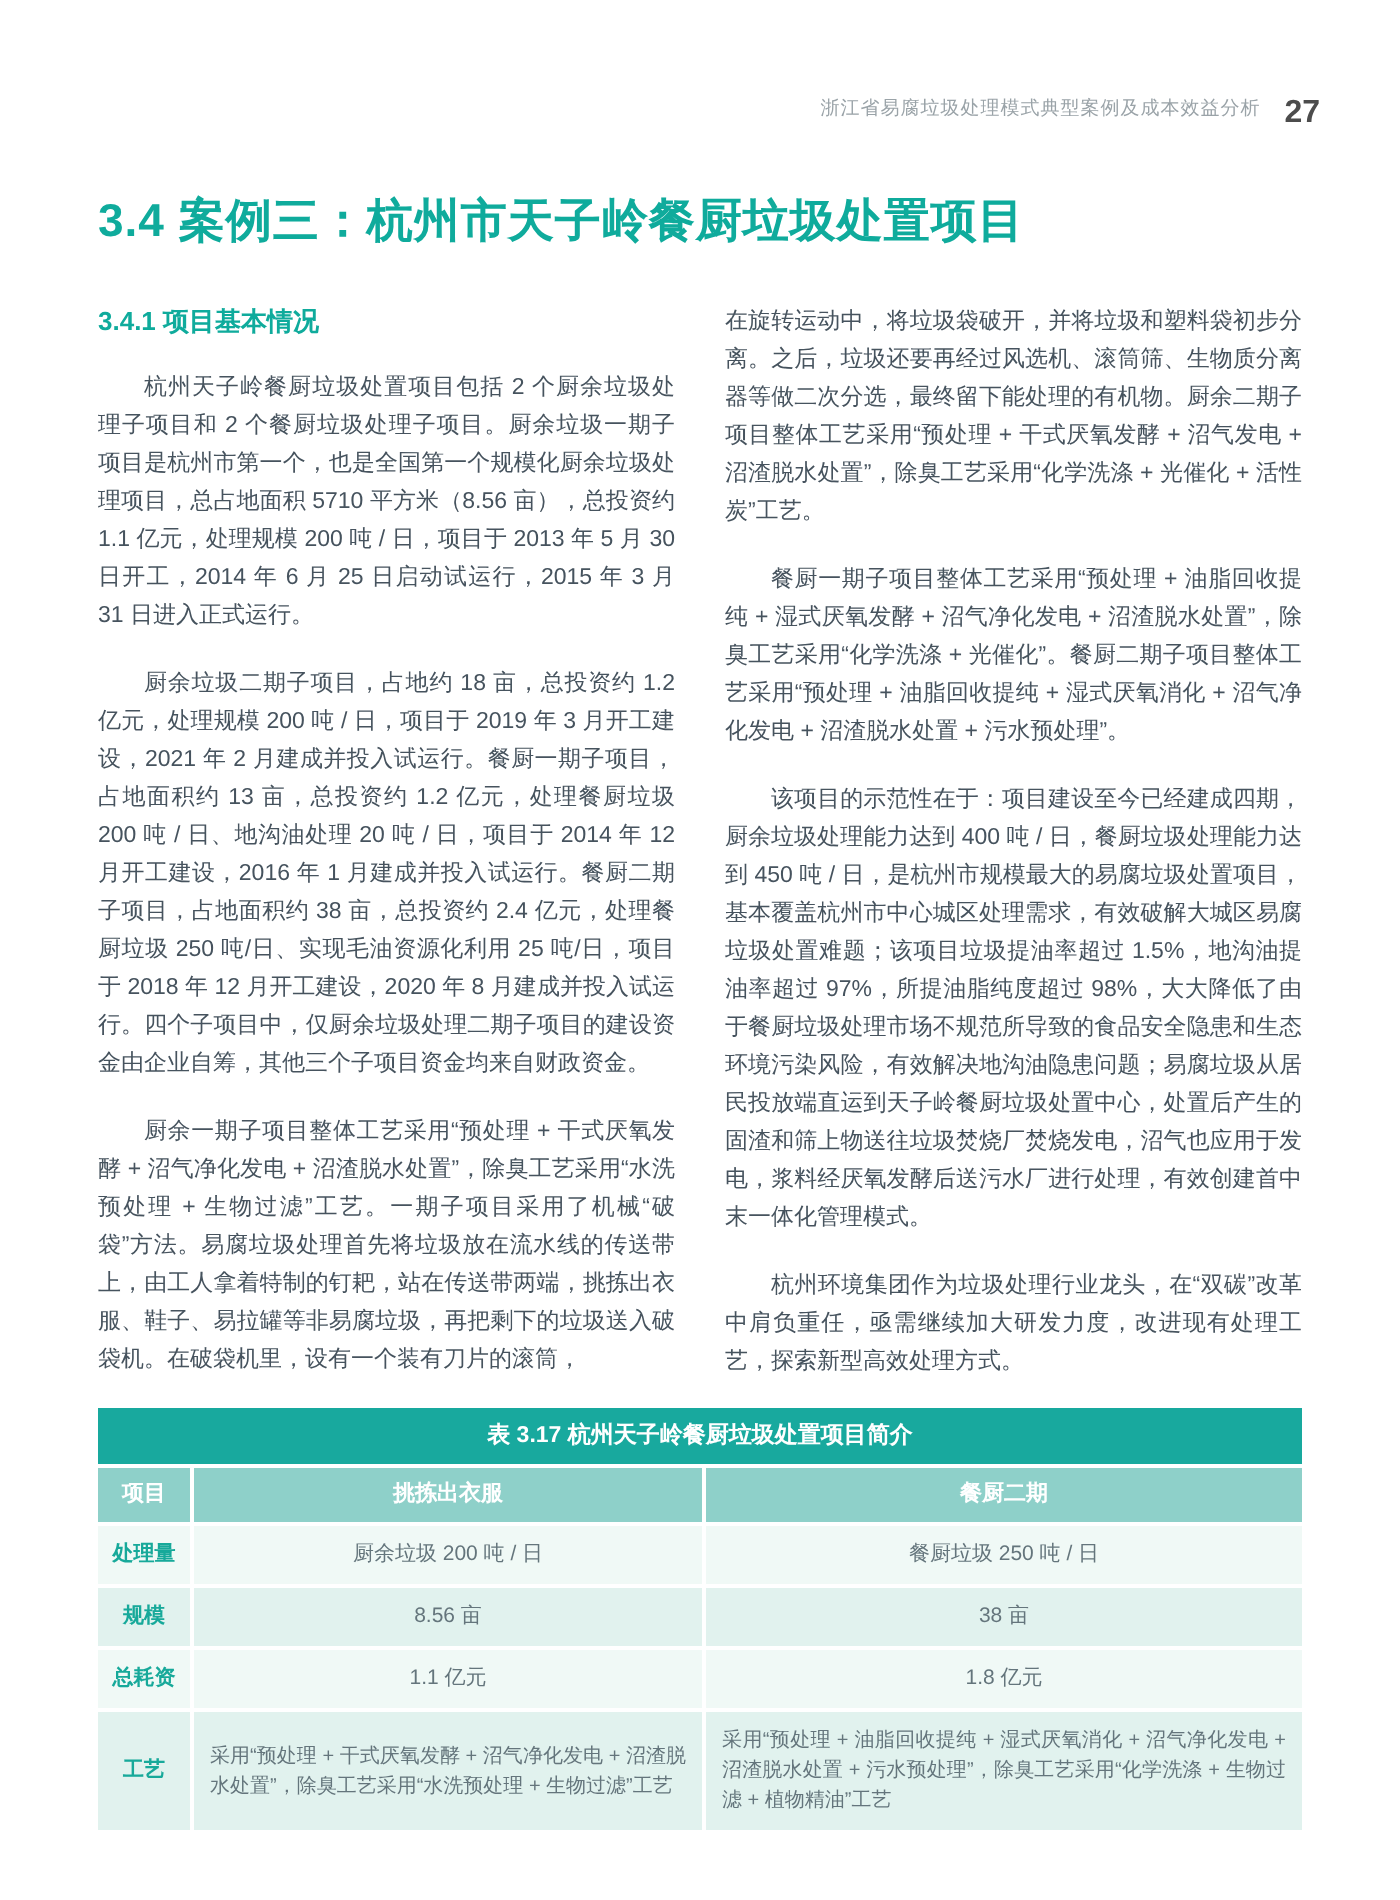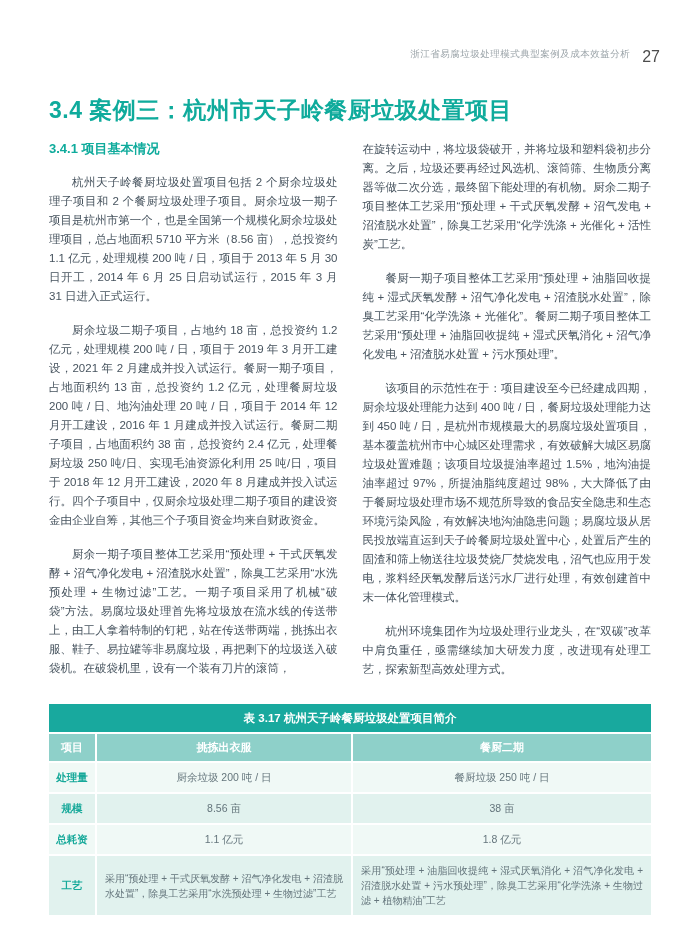--- a/index.html
+++ b/index.html
@@ -22,39 +22,39 @@
     align-items: flex-start;
     gap: 12px;
   }
   .running-title {
     font-size: 9.5px;
     color: #9aa3a8;
     letter-spacing: 0.5px;
   }
   .page-number {
     font-size: 16px;
-    font-weight: normal;
+    font-weight: bold;
     color: #4c4c4c;
   }
   
   .content {
     position: absolute;
     left: 49px;
     right: 49px;
     top: 96px;
   }
   .main-title {
     font-size: 23px;
     line-height: 28px;
     font-weight: bold;
     color: #0fab9c;
     letter-spacing: 0.5px;
   }
   .columns {
-    margin-top: 14px;
+    margin-top: 26px;
     display: flex;
     gap: 25px;
     height: 550px;
     overflow: hidden;
   }
   .col { flex: 1; min-width: 0; }
   .section-heading {
     font-size: 13px;
     font-weight: bold;
     color: #0fab9c;
@@ -64,21 +64,21 @@
     font-size: 11.5px;
     line-height: 19px;
     color: #46535e;
     text-align: justify;
     text-indent: 2em;
     margin: 0 0 15px 0;
   }
   .col p.continuation { text-indent: 0; }
   .col.right { padding-top: 2px; }
   
-  .table-section { margin-top: 16px; }
+  .table-section { margin-top: 4px; }
   .table-title {
     background: #18a99e;
     color: #ffffff;
     font-size: 11.5px;
     font-weight: bold;
     text-align: center;
     line-height: 28px;
     height: 28px;
   }
   .grid-table {

